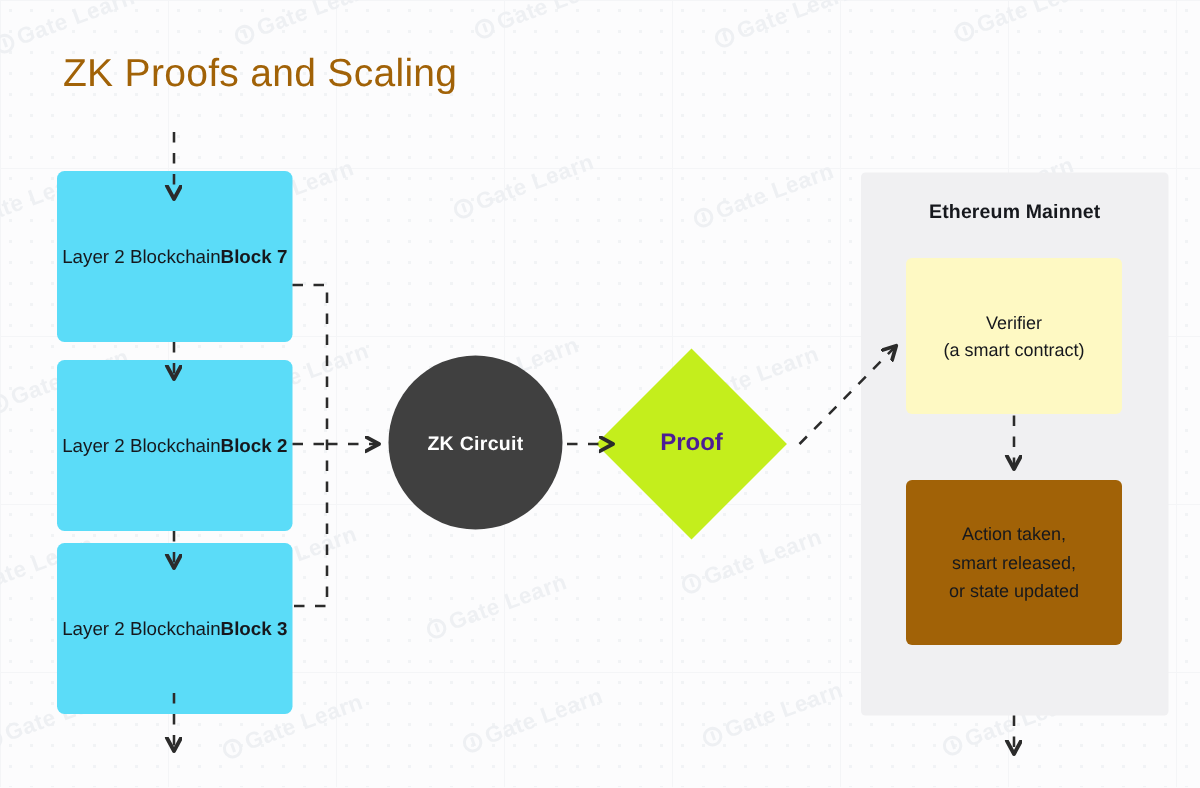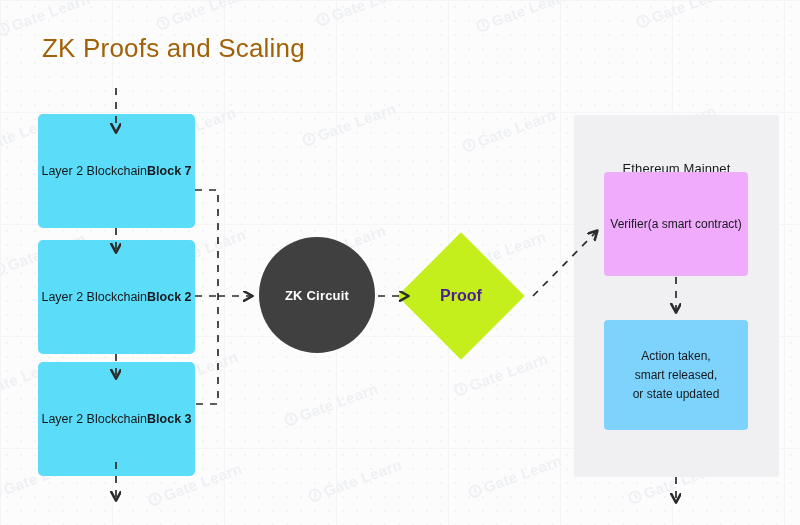--- a/index.html
+++ b/index.html
@@ -76,31 +76,31 @@
     display:flex;align-items:center;justify-content:center;
     color:#4c1d95;font-size:16px;font-weight:700;
   }
 
   .panel{
     position:absolute;left:574px;top:115px;width:205px;height:362px;
     background:#f0f0f2;border-radius:3px;
   }
   .panel-title{
     position:absolute;left:574px;top:133px;width:205px;text-align:center;
-    font-size:13px;font-weight:400;color:#16181d;letter-spacing:.1px;margin-top:28px;
+    font-size:13px;font-weight:700;color:#16181d;letter-spacing:.1px;
   }
   .verifier{
     position:absolute;left:604px;top:172px;width:144px;height:104px;
-    background:#f0abfc;border-radius:4px;
-    display:flex;flex-direction:row;align-items:center;justify-content:center;
+    background:#fef9c3;border-radius:4px;
+    display:flex;flex-direction:column;align-items:center;justify-content:center;
     color:#16181d;font-size:12px;line-height:18px;
   }
   .action{
     position:absolute;left:604px;top:320px;width:144px;height:110px;
-    background:#7dd3fc;border-radius:4px;
+    background:#a16207;border-radius:4px;
     display:flex;flex-direction:column;align-items:center;justify-content:center;
     color:#16181d;font-size:12px;line-height:19px;text-align:center;
   }
   svg.conn{position:absolute;left:0;top:0;width:800px;height:525px;pointer-events:none;}
 </style>
 </head>
 <body>
 
 <div id="canvas">
 

